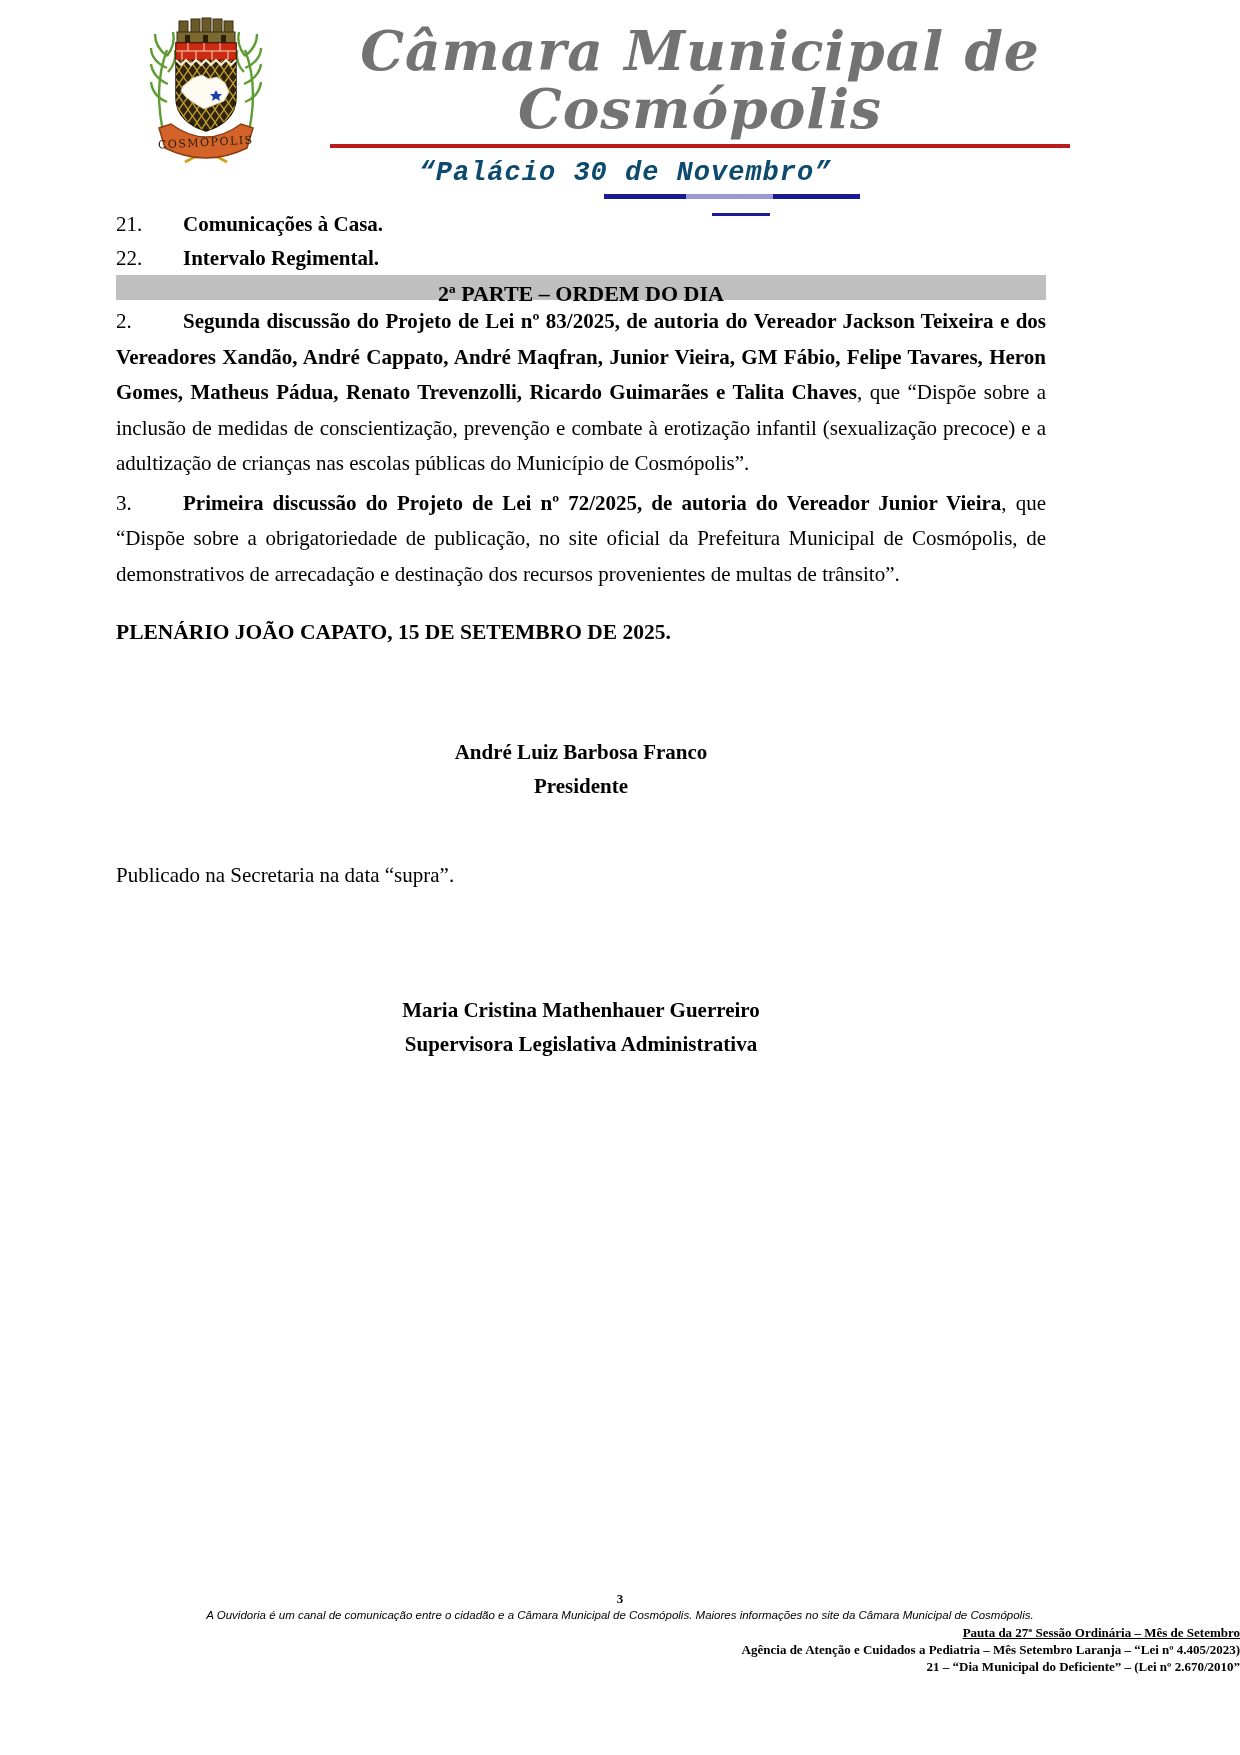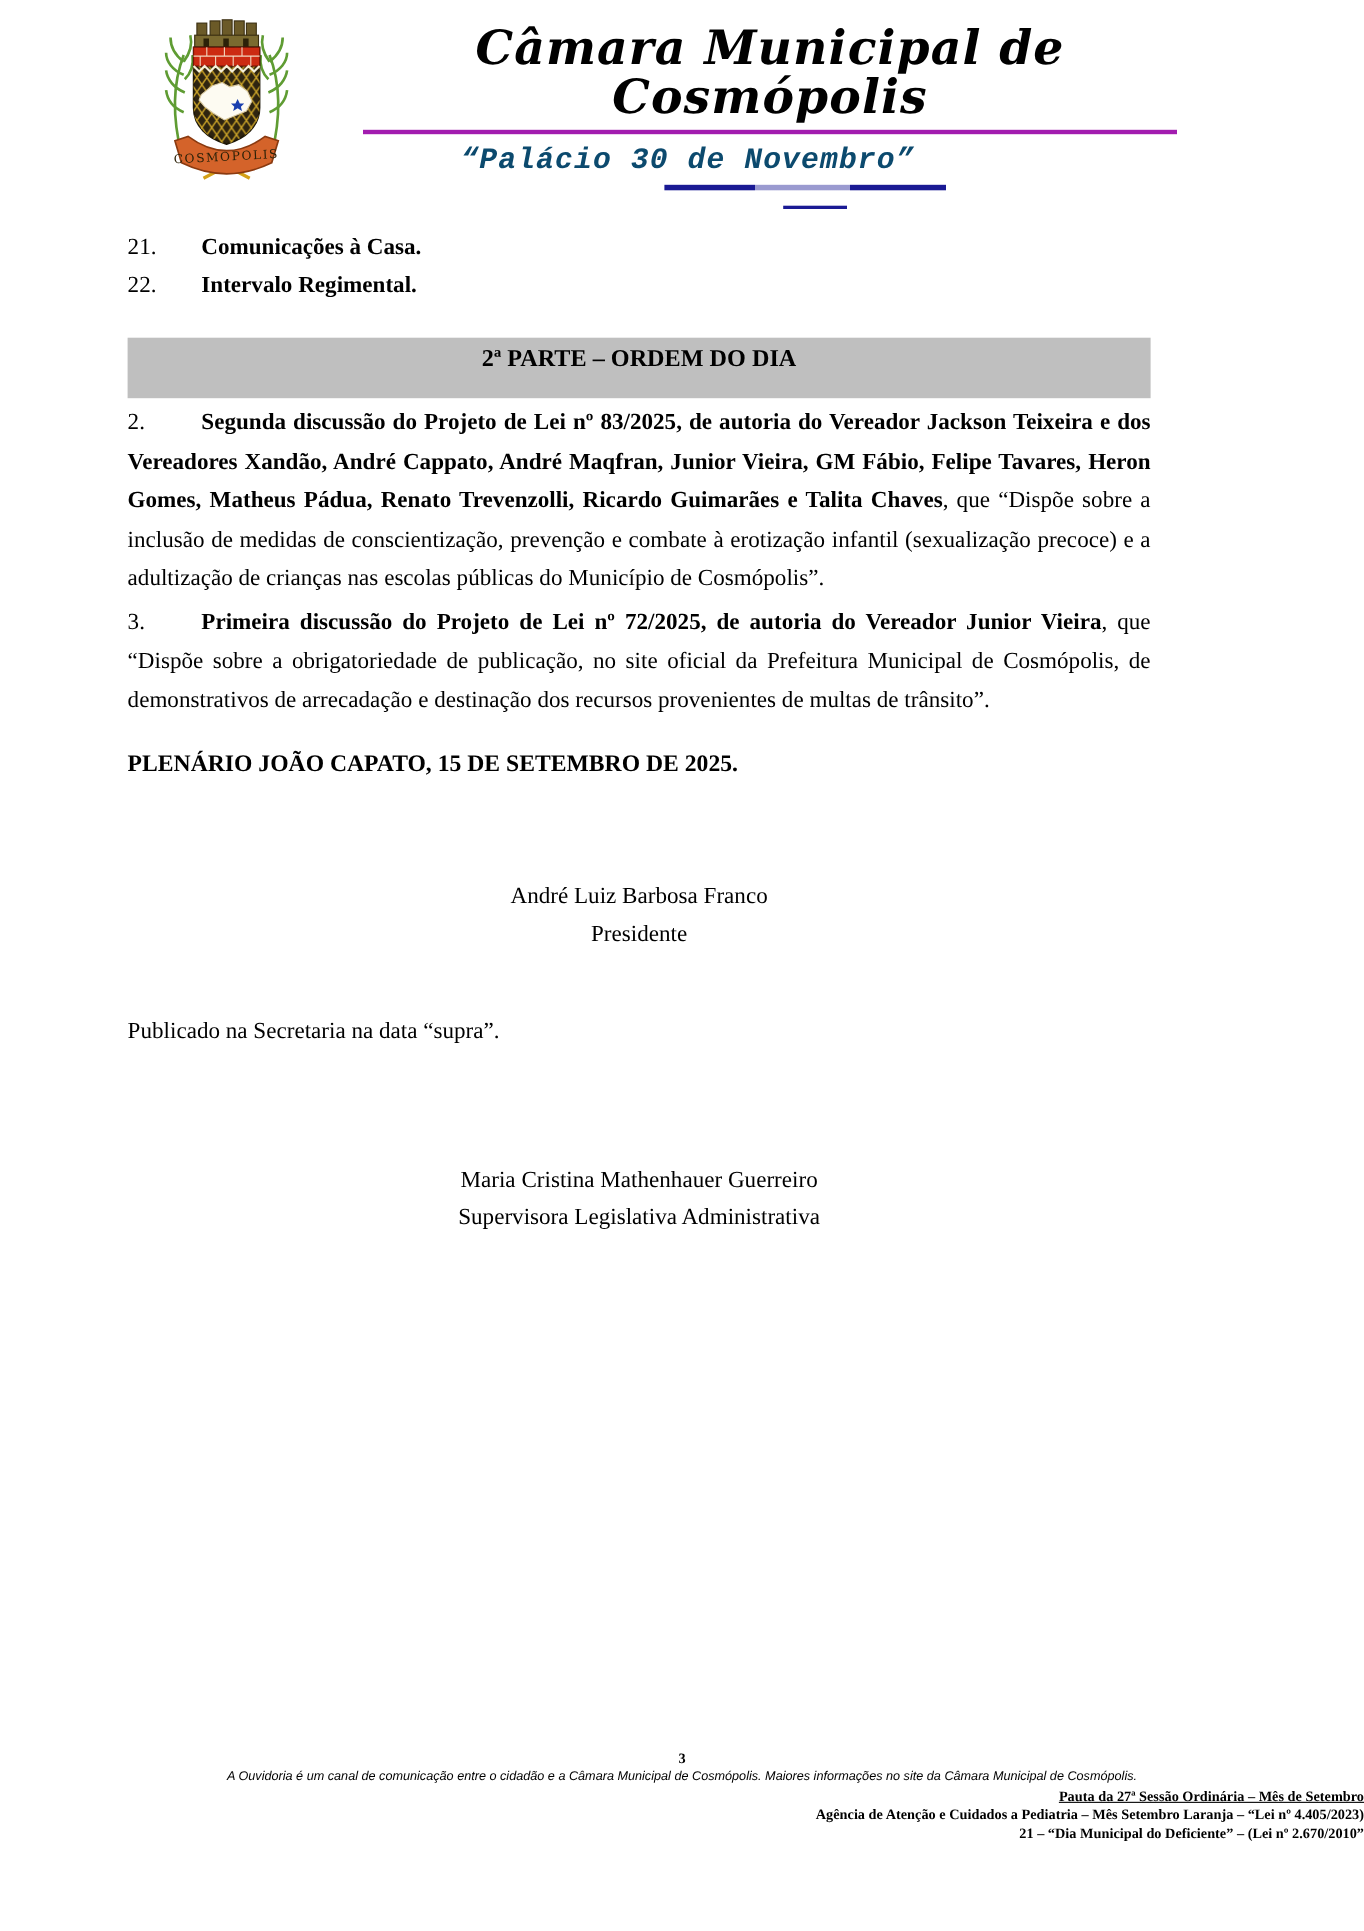--- a/index.html
+++ b/index.html
@@ -3,37 +3,37 @@
 <meta charset="utf-8">
 <style>
   html,body{margin:0;padding:0;background:#ffffff;}
   body{width:1240px;height:1755px;position:relative;font-family:"Liberation Serif","DejaVu Serif",serif;color:#000;}
   .page{position:relative;width:1240px;height:1755px;background:#fff;overflow:hidden;}
 
   
   .logo{position:absolute;left:143px;top:12px;width:126px;height:152px;}
   .header-text{position:absolute;left:330px;top:22px;width:740px;text-align:center;}
   .doc-title{display:inline-block;font-family:"DejaVu Serif",serif;font-style:italic;font-weight:bold;
-    font-size:43px;color:#000000;line-height:1.05;border-bottom:4px solid #a21caf;padding:0 6px 6px 6px;letter-spacing:1px;}
+    font-size:55px;color:#737373;line-height:1.05;border-bottom:4px solid #b91c1c;padding:0 6px 6px 6px;letter-spacing:1px;}
   .doc-subtitle-wrap{margin-top:10px;margin-right:150px;}
   .doc-subtitle{display:inline-block;font-family:Liberation Mono, monospace;font-style:italic;font-weight:bold;
     font-size:27px;color:#0c4a6e;letter-spacing:1px;}
   .rule1{margin:6px auto 0 auto;margin-right:210px;width:256px;height:5px;
     background:linear-gradient(90deg,#1a1a94 0 32%,#9a9ad0 32% 66%,#1a1a94 66% 100%);}
   .rule2{margin:14px auto 0 auto;margin-right:300px;width:58px;height:3px;background:#1a1a94;}
 
   
   .content{position:absolute;left:116px;top:207px;width:930px;}
   .agenda-line{font-size:21px;line-height:34px;font-weight:bold;}
   .tab-num{display:inline-block;width:67px;font-weight:normal;}
-  .section-banner{margin-top:32px;height:55px;line-height:38px;background:#bfbfbf;text-align:center;
+  .section-banner{height:25px;line-height:38px;background:#bfbfbf;text-align:center;
     font-weight:bold;font-size:22px;}
   .para{margin:4px 0 0 0;font-size:21px;line-height:35.5px;text-align:justify;}
   .plenary{margin:28px 0 0 0;font-size:21.5px;font-weight:bold;}
-  .sig{text-align:center;font-weight:normal;font-size:21px;line-height:34px;}
+  .sig{text-align:center;font-weight:bold;font-size:21px;line-height:34px;}
   .sig1{margin-top:90px;}
   .published{margin:60px 0 0 0;font-size:21px;}
   .sig2{margin-top:105px;}
 
   
   .footer{position:absolute;left:0;top:1590px;width:1240px;text-align:center;line-height:17px;}
   .page-num{font-size:13px;font-weight:bold;}
   .foot-italic{font-family:"Liberation Sans",sans-serif;font-style:italic;font-size:11.5px;}
   .foot-bold{font-size:13px;font-weight:bold;text-align:right;}
   .foot-underline{text-decoration:underline;}

